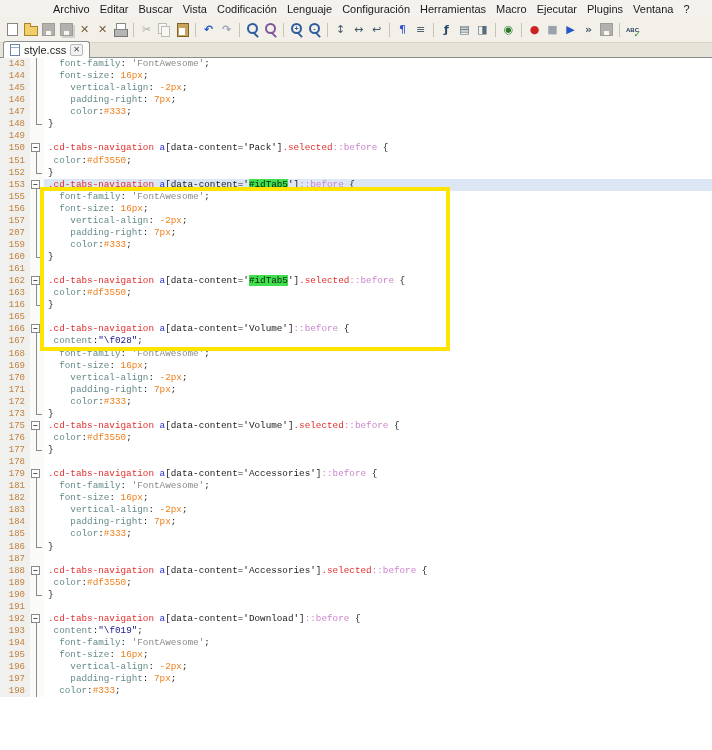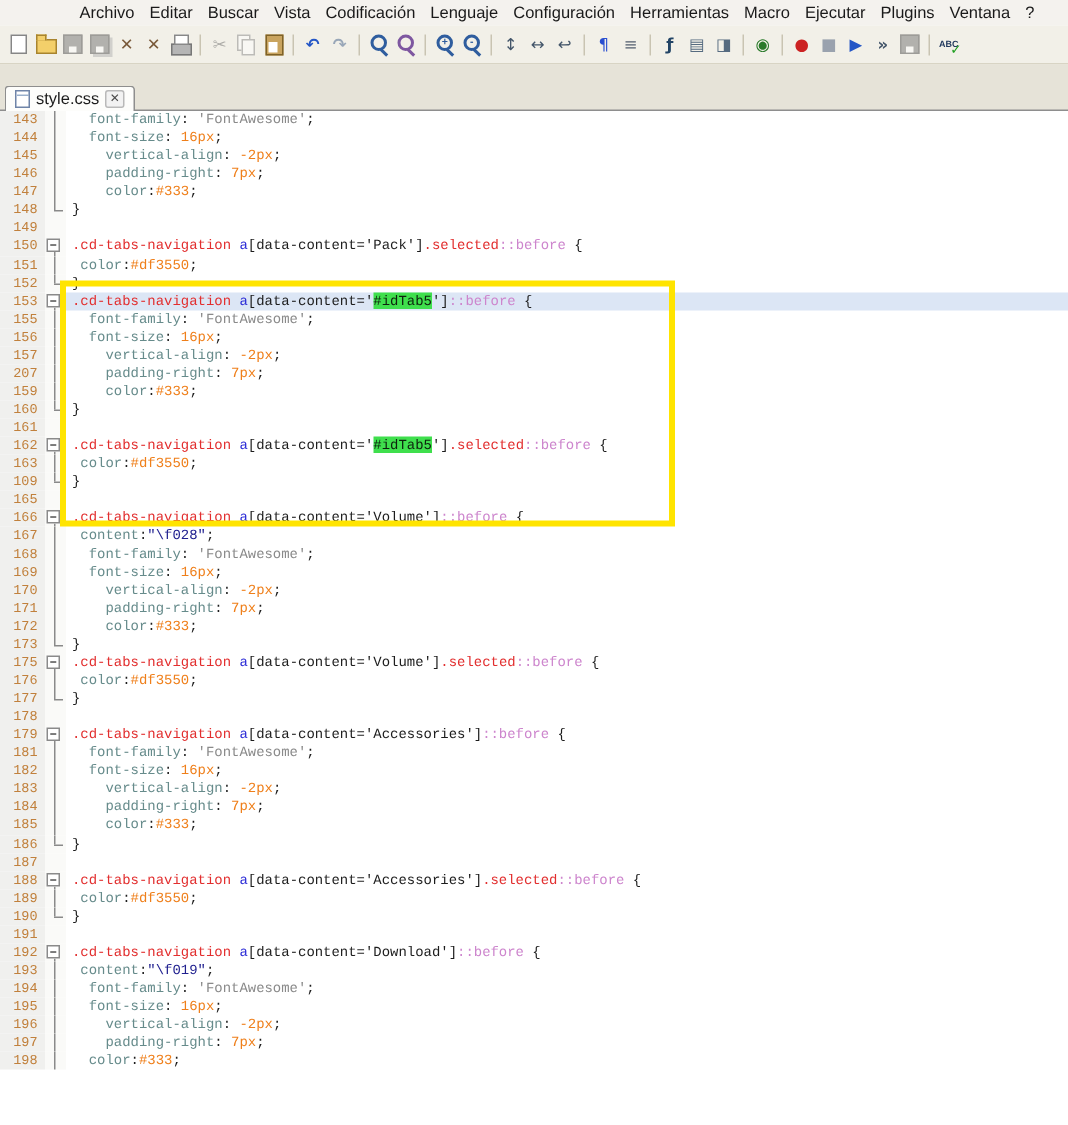--- a/index.html
+++ b/index.html
@@ -38,21 +38,21 @@
   .tb-mag::after,.tb-mag2::after,.tb-magp::after,.tb-magm::after{
       content:"";position:absolute;bottom:2px;right:2px;width:6px;height:2px;background:#2f5d9e;transform:rotate(45deg);}
   .tb-mag2::before{border-color:#7e57a0;color:#7e57a0;}
   .tb-mag2::after{background:#7e57a0;}
   .tb-magp::before{content:"+";}
   .tb-magm::before{content:"-";}
   .tb-abc span{font:700 6px/8px "Liberation Sans",sans-serif;color:#233a5e;letter-spacing:0;}
   .tb-abc::after{content:"\2713";position:absolute;bottom:-1px;right:0;font:700 9px/9px "DejaVu Sans",sans-serif;color:#1f9e1f;}
 
   
-  .tabbar{height:31px;box-sizing:border-box;display:flex;align-items:flex-end;
+  .tabbar{height:15px;box-sizing:border-box;display:flex;align-items:flex-end;
           padding-left:3px;background:#e6e3d8;border-bottom:1px solid #8e8e8e;}
   .tab{background:#fdfdfb;border:1px solid #8e8e8e;border-bottom:none;border-radius:3px 3px 0 0;
        height:17px;box-sizing:border-box;display:flex;align-items:center;gap:4px;padding:0 6px;
        position:relative;top:1px;font-size:11px;color:#1c1c1c;}
   .tabicon{width:8px;height:10px;background:#fff;border:1px solid #6f84a8;display:inline-block;
            box-shadow:inset 0 2px 0 #fff, inset 0 3px 0 #9ab0cc;}
   .tabclose{font-size:8px;line-height:8px;color:#4a4a4a;padding:1px 2px;border:1px solid #b9b9b9;
             border-radius:2px;background:#f2f2f2;cursor:default;}
 
   
@@ -290,21 +290,21 @@
           <div class="ln">162</div>
           <div class="fold f-box"></div>
           <div class="code"><span class="sg-cl">.cd-tabs-navigation</span><span class="sg-pu"> </span><span class="sg-tg">a</span><span class="sg-pu">[data-content='</span><span class="sg-hl">#idTab5</span><span class="sg-pu">']</span><span class="sg-cl">.selected</span><span class="sg-ps">::before</span><span class="sg-pu"> {</span></div>
         </div>
         <div class="row">
           <div class="ln">163</div>
           <div class="fold f-line"></div>
           <div class="code"><span class="sg-pr"> color</span><span class="sg-pu">:</span><span class="sg-nm">#df3550</span><span class="sg-pu">;</span></div>
         </div>
         <div class="row">
-          <div class="ln">109</div>
+          <div class="ln">116</div>
           <div class="fold f-end"></div>
           <div class="code"><span class="sg-pu">}</span></div>
         </div>
         <div class="row">
           <div class="ln">165</div>
           <div class="fold f-none"></div>
           <div class="code"></div>
         </div>
         <div class="row">
           <div class="ln">166</div>

